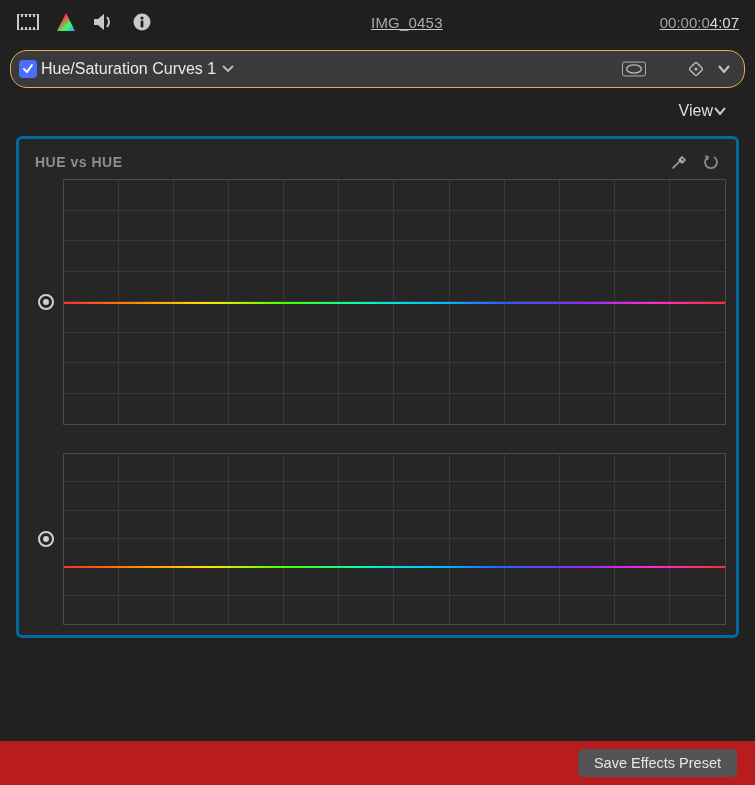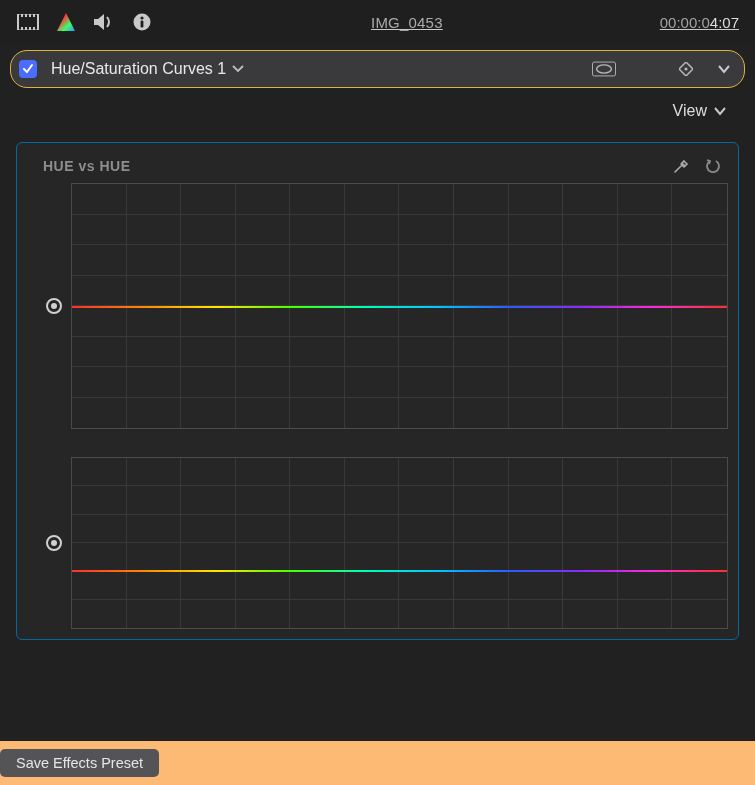--- a/index.html
+++ b/index.html
@@ -40,21 +40,21 @@
     
     .effect-row-wrap { padding: 6px 10px 0 10px; }
     .effect-row {
       height: 38px;
       background: #3a3a3c;
       border: 1.5px solid #e3b341;
       border-radius: 17px;
       display: flex;
       align-items: center;
       padding: 0 8px;
-      gap: 14px;
+      gap: 4px;
     }
     .checkbox {
       width: 18px; height: 18px;
       border-radius: 4px;
       background: #4a6cff;
       display: flex; align-items: center; justify-content: center;
     }
     .effect-name {
       color: #e8e8e8;
       font-size: 16px;
@@ -68,31 +68,30 @@
       display:flex; align-items:center; justify-content:center;
       color:#b8b8b8;
     }
 
     
     .view-row {
       display: flex;
       justify-content: flex-end;
       align-items: center;
       padding: 14px 28px 8px 28px;
-      gap: 6px;
       color: #ddd;
       font-size: 16px;
     }
 
     
     .panels {
-      margin: 14px 16px;
-      border: 1px solid #0369a1;
+      margin: 8px 16px;
+      border: 3px solid #0369a1;
       border-radius: 6px;
-      padding: 14px 10px 10px 20px;
+      padding: 14px 10px 10px 10px;
       background: #262627;
     }
     .curve-panel { margin-bottom: 28px; }
     .panel-head {
       display: flex;
       align-items: center;
       padding: 0 6px 8px 6px;
     }
     .panel-title {
       color: #8e8e8e;
@@ -152,23 +151,24 @@
         #ff2e2e, #ff8a00, #ffe600, #49ff00,
         #00ffb3, #00c8ff, #2a5dff, #8a2aff,
         #ff2ad5, #ff2e2e);
     }
 
     
     .footer {
       position:absolute;
       left:0; right:0; bottom:0;
       height:44px;
-      background:#fdba74;
+      background:#b91c1c;
       display:flex;
       align-items:center;
+      justify-content:flex-end;
       padding-right:18px;
     }
     .footer-btn {
       background:#545456;
       color:#e6e6e6;
       border:none;
       border-radius:5px;
       height:28px;
       padding:0 16px;
       font-size:14.5px;

